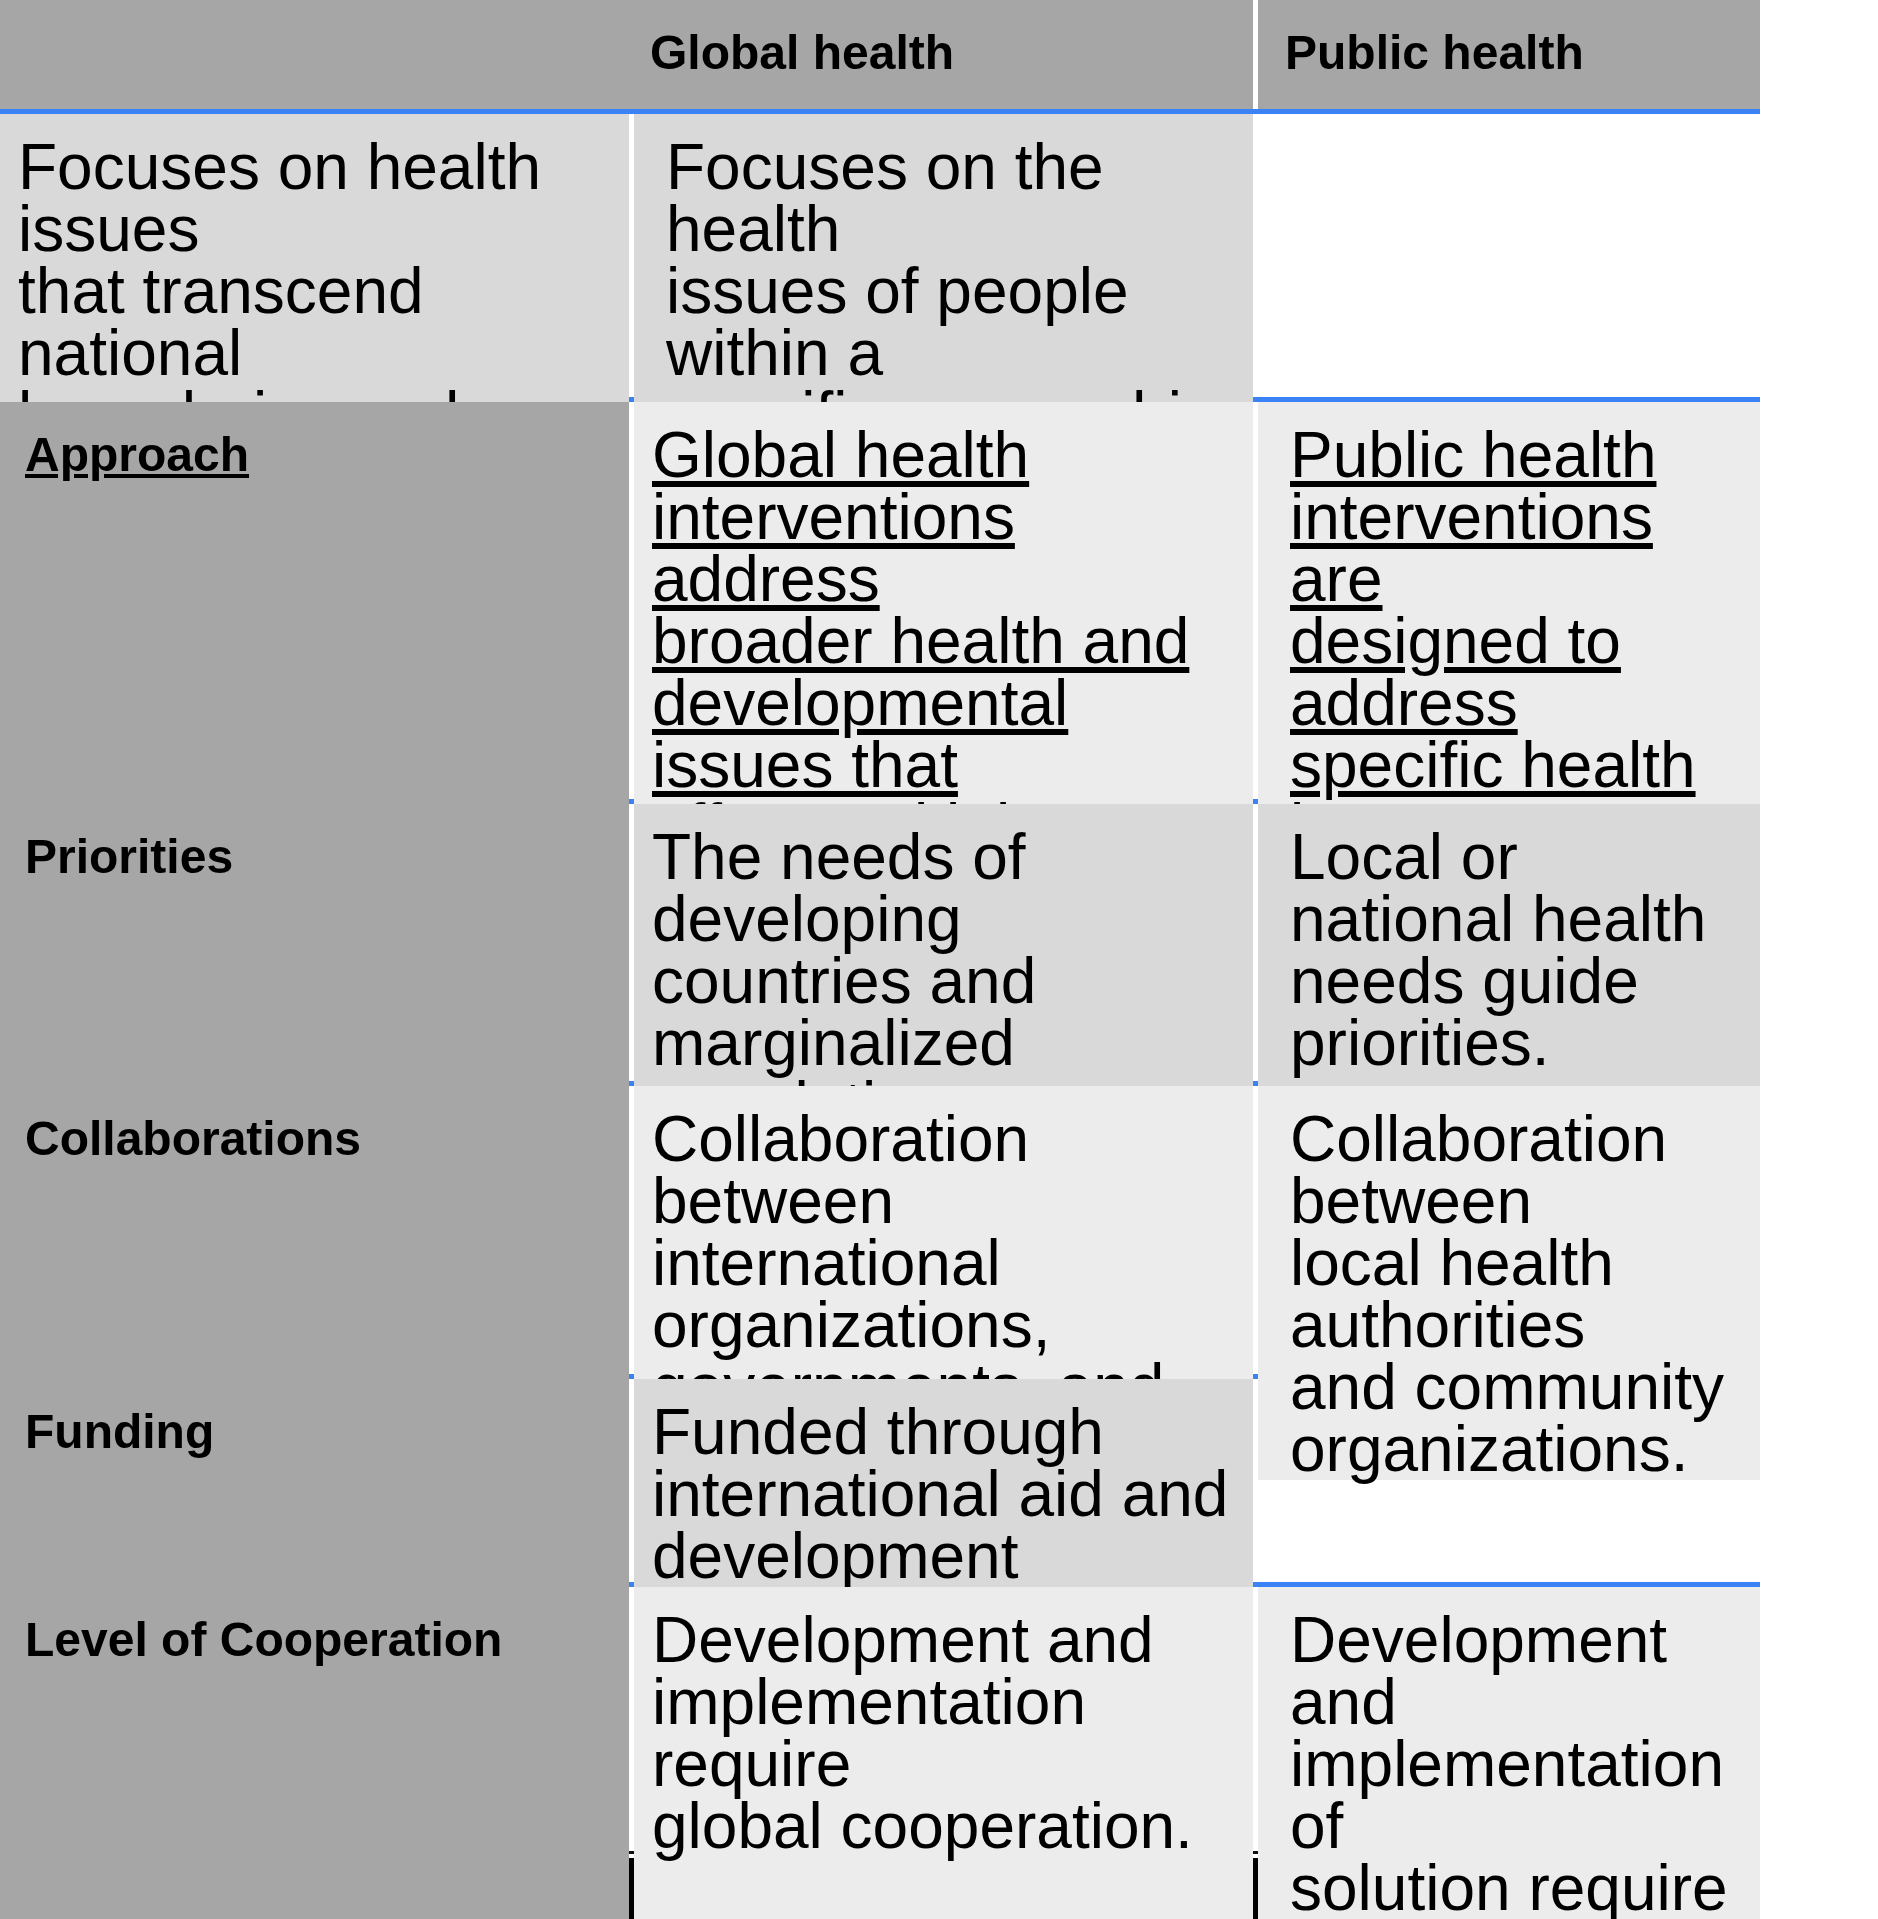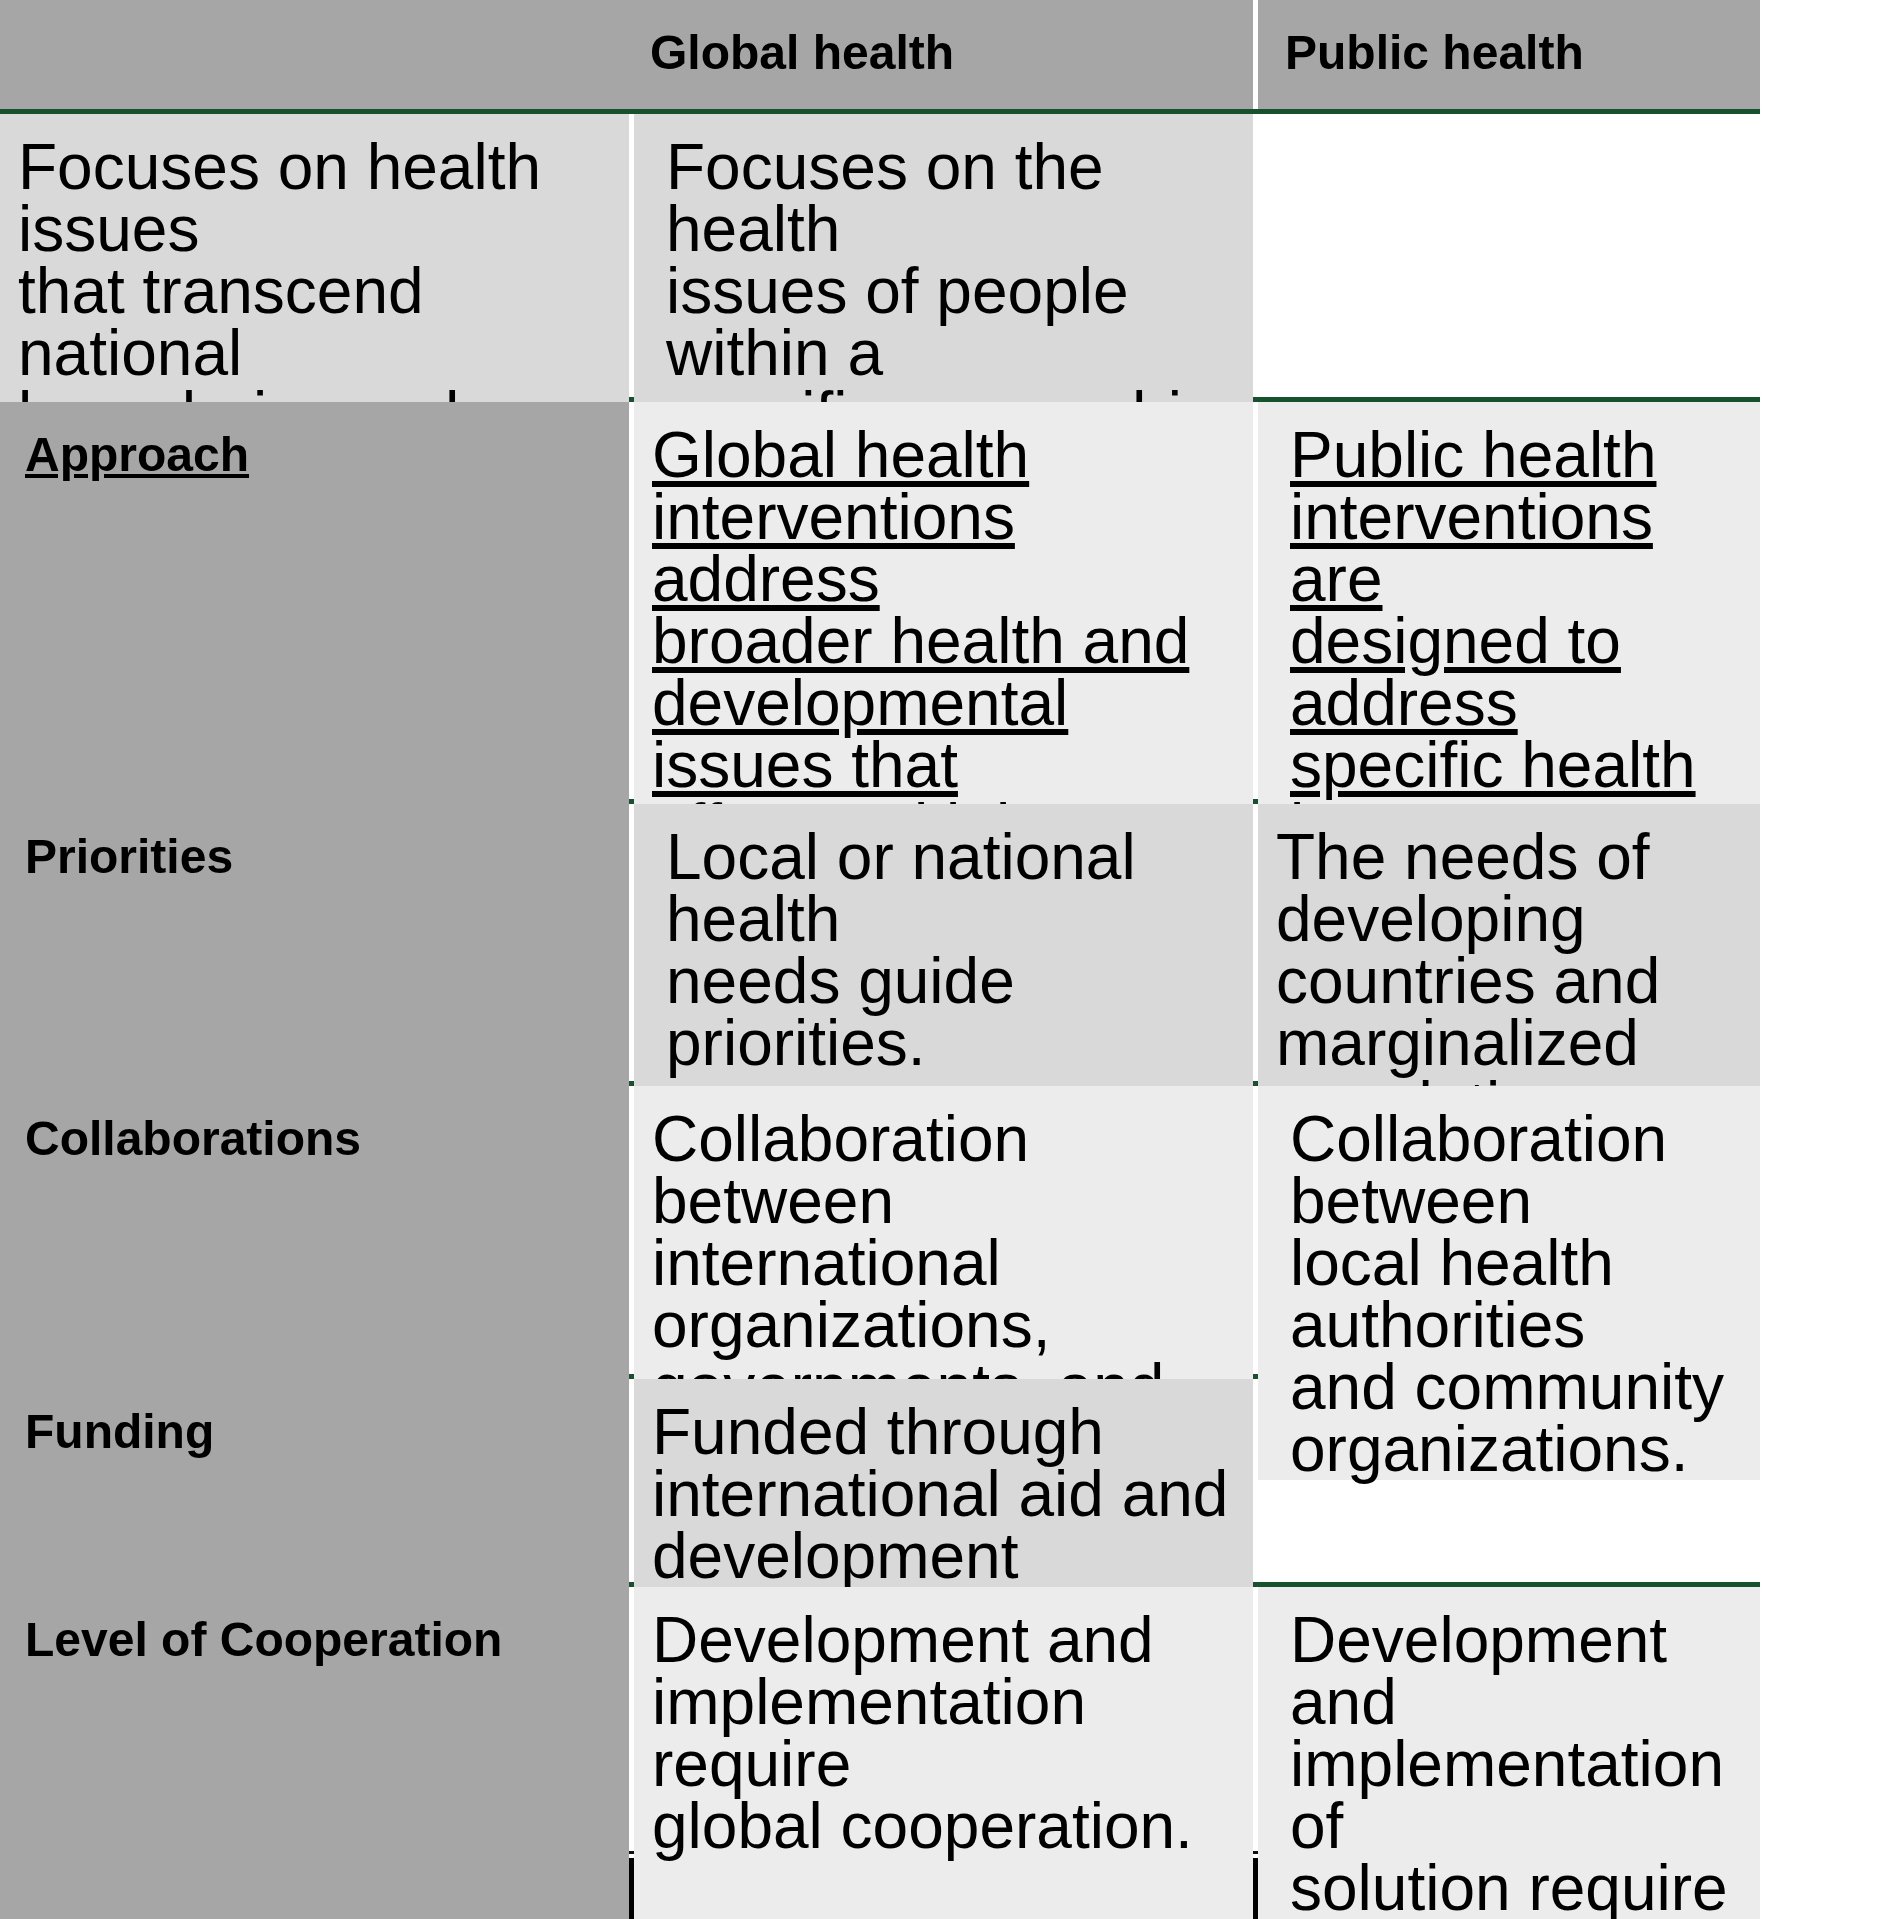--- a/index.html
+++ b/index.html
@@ -9,21 +9,21 @@
   }
   body {
     width: 1878px;
     height: 1919px;
     overflow: hidden;
     font-family: "Liberation Sans", "DejaVu Sans", sans-serif;
     color: #000000;
   }
   .table-wrap {
     width: 1760px;
-    background: #14532d;
+    background: #3b82f6;
   }
   
   .header-row {
     display: grid;
     grid-template-columns: 1253px 1fr;
     column-gap: 5px;
     height: 109px;
     background: #ffffff;
   }
   .header-cell {
@@ -109,26 +109,26 @@
     <div class="cell c3">Public health
 interventions are
 designed to address
 specific health issues
 within a community or
 population.</div>
   </div>
 
   <div class="body-row band-a row-priorities">
     <div class="row-label">Priorities</div>
-    <div class="cell c3">Local or national health
-needs guide priorities.</div>
     <div class="cell c2">The needs of developing
 countries and
 marginalized populations
 drive priorities.</div>
+    <div class="cell c3">Local or national health
+needs guide priorities.</div>
   </div>
 
   <div class="body-row band-b row-collaborations">
     <div class="row-label">Collaborations</div>
     <div class="cell c2">Collaboration between
 international
 organizations,
 governments, and NGOs.</div>
     <div class="cell c3">Collaboration between
 local health authorities

